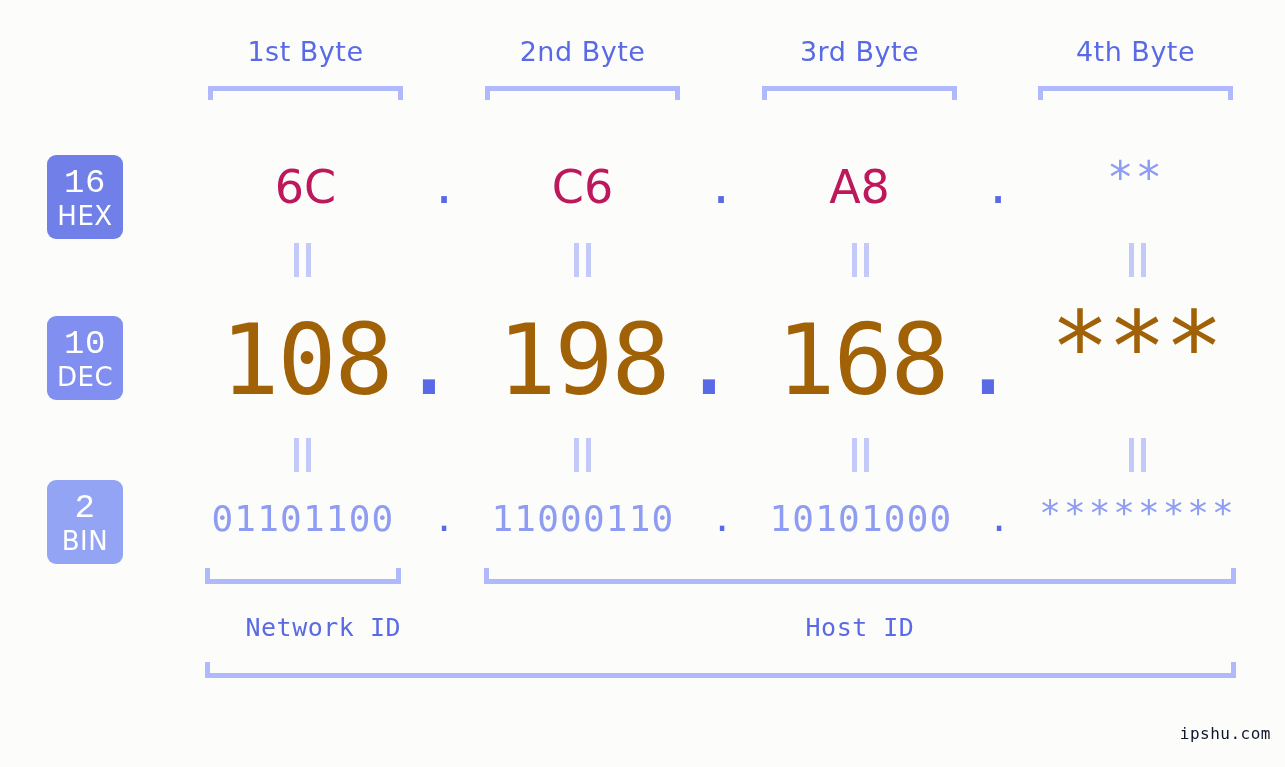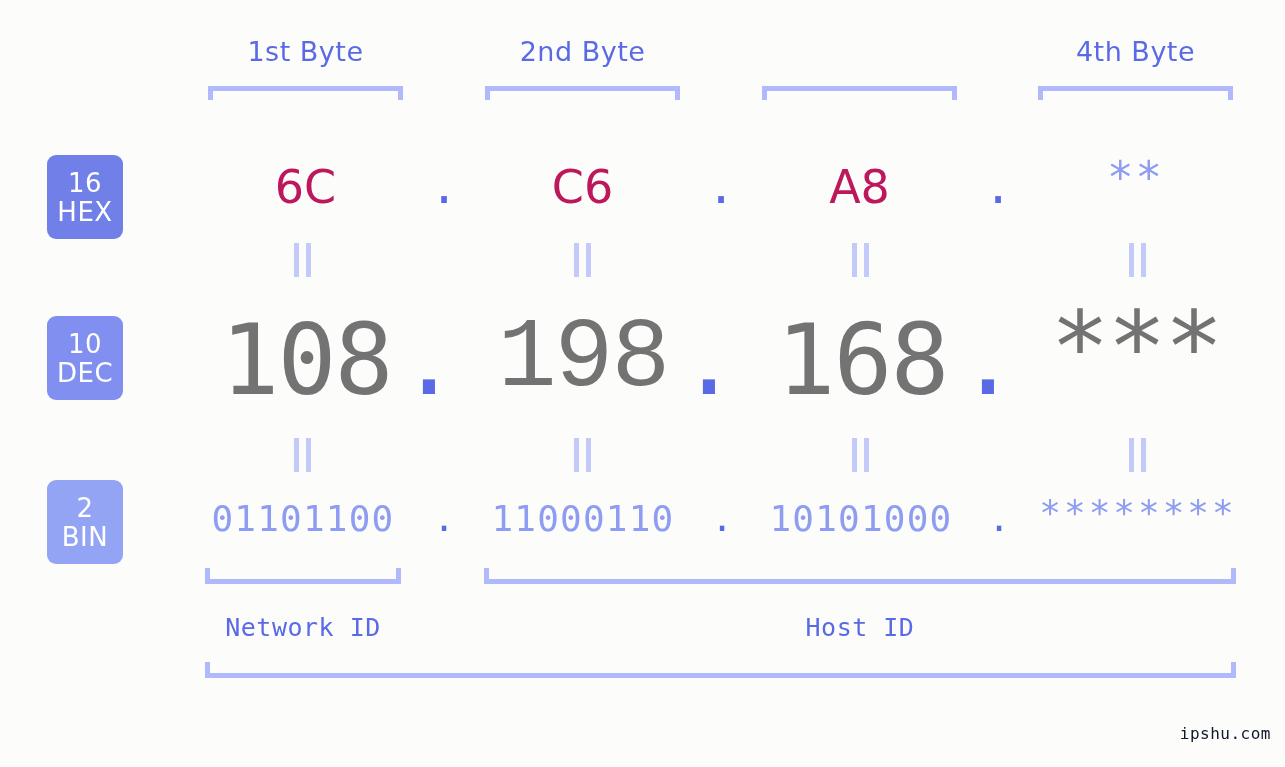--- a/index.html
+++ b/index.html
@@ -61,23 +61,24 @@
     height: 84px;
     border-radius: 9px;
     color: #ffffff;
     display: flex;
     flex-direction: column;
     align-items: center;
     justify-content: center;
     line-height: 1;
   }
   .badge .num {
-    font-size: 26px;
+    font-size: 34px;
     font-weight: 400;
     letter-spacing: 0.5px;
+    font-family: Liberation Mono, monospace;
   }
   .badge .abbr {
     font-size: 26px;
     font-weight: 400;
     margin-top: 3px;
     letter-spacing: 0.5px;
   }
 
   
   .cell {
@@ -107,21 +108,21 @@
   .row-hex .cell.stars {
     font-family: "DejaVu Sans Mono", monospace;
     font-size: 44px;
     color: #8e9cf2;
     top: 152px;
     letter-spacing: 2px;
   }
 
   .row-dec .cell {
     font-size: 98px;
-    color: #737373;
+    color: #a16207;
     top: 303px;
     letter-spacing: -2px;
   }
   .row-dec .dot {
     font-size: 98px;
     color: #5a6ae6;
     top: 303px;
   }
 
   .row-bin .cell {
@@ -182,20 +183,21 @@
     letter-spacing: 0.5px;
   }
 </style>
 </head>
 <body>
 
 <div class="stage">
 
   <div class="byte-label" style="left:208px; width:195px;">1st Byte</div>
   <div class="byte-label" style="left:485px; width:195px;">2nd Byte</div>
+  <div class="byte-label" style="left:762px; width:195px;">3rd Byte</div>
   <div class="byte-label" style="left:1038px; width:195px;">4th Byte</div>
 
   <div class="bracket-down" style="left:208px; top:86px; width:195px;"></div>
   <div class="bracket-down" style="left:485px; top:86px; width:195px;"></div>
   <div class="bracket-down" style="left:762px; top:86px; width:195px;"></div>
   <div class="bracket-down" style="left:1038px; top:86px; width:195px;"></div>
 
   <div class="badge" style="left:47px; top:155px; background:#7180e8;">
     <span class="num">16</span>
     <span class="abbr">HEX</span>
@@ -232,21 +234,21 @@
       <i></i>
   </div>
   <div class="eqbars" style="left:1126px; top:243px;">
     <i></i>
       <i></i>
   </div>
 
   <div class="row-dec">
     <div class="cell" style="left:200px; width:212px;">108</div>
     <div class="dot" style="left:399px; width:60px;">.</div>
-    <div class="cell" style="left:477px; width:212px;font-family:Liberation Mono, monospace;">198</div>
+    <div class="cell" style="left:477px; width:212px;">198</div>
     <div class="dot" style="left:679px; width:60px;">.</div>
     <div class="cell" style="left:756px; width:212px;">168</div>
     <div class="dot" style="left:958px; width:60px;">.</div>
     <div class="cell" style="left:1030px; width:212px; top:290px;">***</div>
   </div>
 
   <div class="eqbars" style="left:291px; top:438px;">
     <i></i>
       <i></i>
   </div>
@@ -269,20 +271,20 @@
     <div class="cell" style="left:480px; width:206px;">11000110</div>
     <div class="dot" style="left:681px; width:82px;">.</div>
     <div class="cell" style="left:758px; width:206px;">10101000</div>
     <div class="dot" style="left:958px; width:82px;">.</div>
     <div class="cell stars" style="left:1035px; width:206px; top:492px;">********</div>
   </div>
 
   <div class="bracket-up" style="left:205px; top:568px; width:196px;"></div>
   <div class="bracket-up" style="left:484px; top:568px; width:752px;"></div>
 
-  <div class="id-label" style="left:205px; top:613px; width:196px;">Network ID</div>
+  <div class="id-label" style="left:205px; top:613px; width:196px;text-align:right;">Network ID</div>
   <div class="id-label" style="left:484px; top:613px; width:752px;">Host ID</div>
 
   <div class="bracket-up" style="left:205px; top:662px; width:1031px;"></div>
 
   <div class="watermark">ipshu.com</div>
 
 </div>
 
 </body></html>

